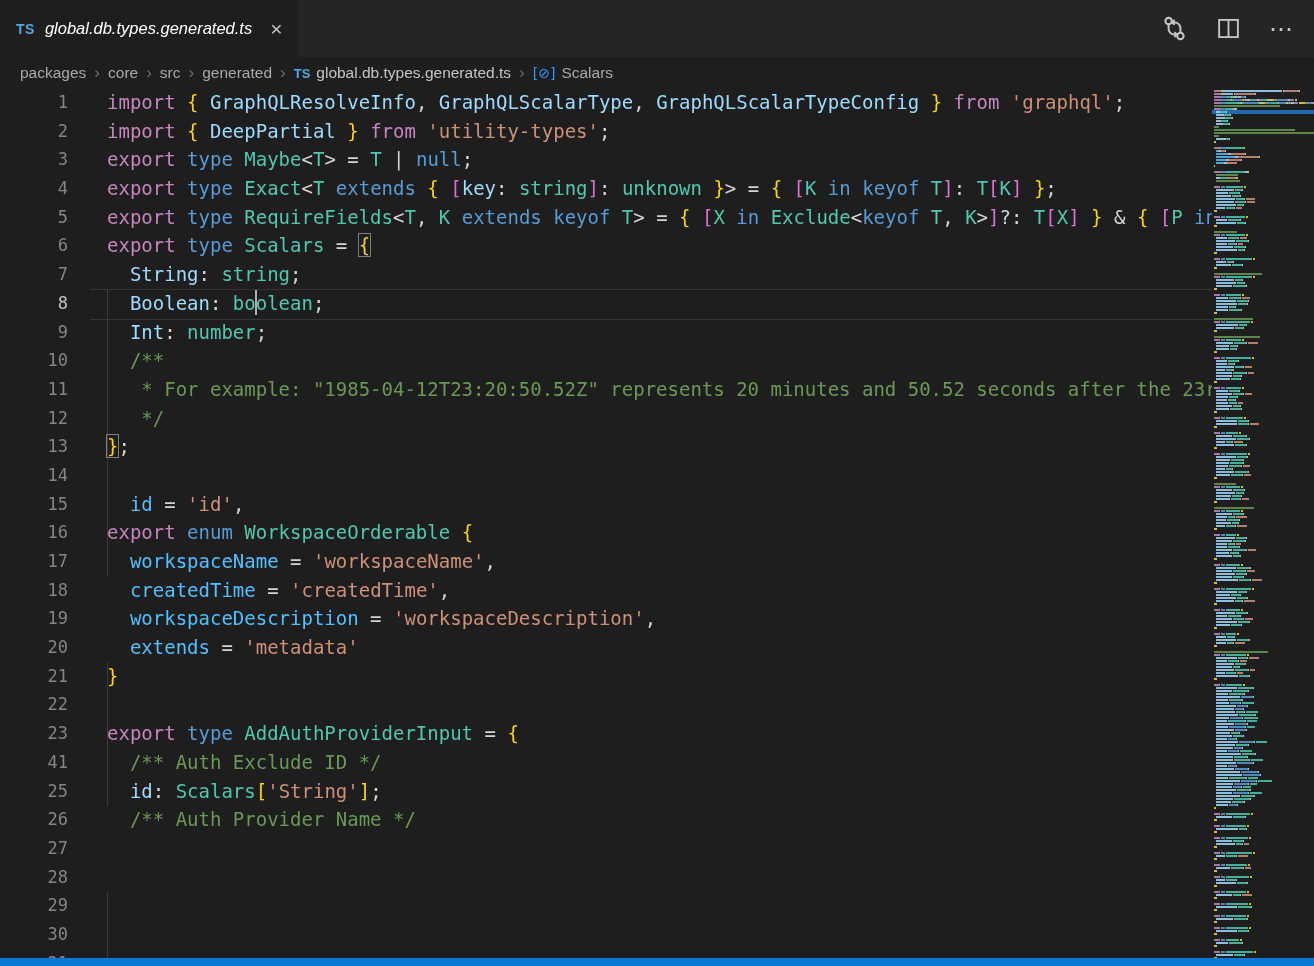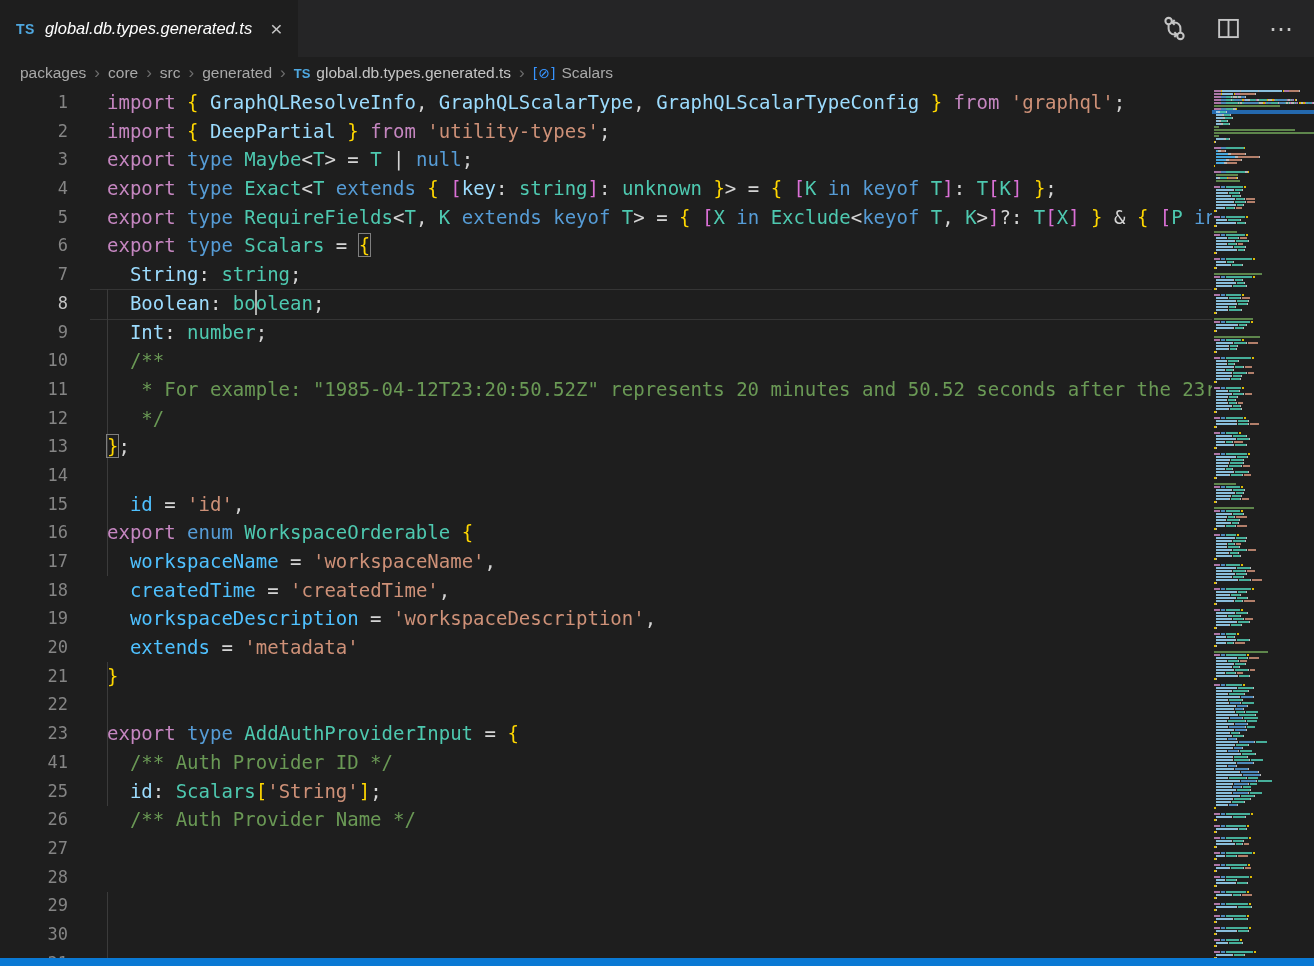--- a/index.html
+++ b/index.html
@@ -156,21 +156,21 @@
         <div class="code-line"></div>
         <div class="code-line"><span style="color: rgb(212, 212, 212);">  </span><span style="color: rgb(79, 193, 255);">id</span><span style="color: rgb(212, 212, 212);"> = </span><span style="color: rgb(206, 145, 120);">'id'</span><span style="color: rgb(212, 212, 212);">,</span></div>
         <div class="code-line"><span style="color: rgb(197, 134, 192);">export </span><span style="color: rgb(86, 156, 214);">enum </span><span style="color: rgb(78, 201, 176);">WorkspaceOrderable </span><span style="color: rgb(255, 215, 0);">{</span></div>
         <div class="code-line"><span style="color: rgb(212, 212, 212);">  </span><span style="color: rgb(79, 193, 255);">workspaceName</span><span style="color: rgb(212, 212, 212);"> = </span><span style="color: rgb(206, 145, 120);">'workspaceName'</span><span style="color: rgb(212, 212, 212);">,</span></div>
         <div class="code-line"><span style="color: rgb(212, 212, 212);">  </span><span style="color: rgb(79, 193, 255);">createdTime</span><span style="color: rgb(212, 212, 212);"> = </span><span style="color: rgb(206, 145, 120);">'createdTime'</span><span style="color: rgb(212, 212, 212);">,</span></div>
         <div class="code-line"><span style="color: rgb(212, 212, 212);">  </span><span style="color: rgb(79, 193, 255);">workspaceDescription</span><span style="color: rgb(212, 212, 212);"> = </span><span style="color: rgb(206, 145, 120);">'workspaceDescription'</span><span style="color: rgb(212, 212, 212);">,</span></div>
         <div class="code-line"><span style="color: rgb(212, 212, 212);">  </span><span style="color: rgb(79, 193, 255);">extends</span><span style="color: rgb(212, 212, 212);"> = </span><span style="color: rgb(206, 145, 120);">'metadata'</span></div>
         <div class="code-line"><span style="color: rgb(255, 215, 0);">}</span></div>
         <div class="code-line"></div>
         <div class="code-line"><span style="color: rgb(197, 134, 192);">export </span><span style="color: rgb(86, 156, 214);">type </span><span style="color: rgb(78, 201, 176);">AddAuthProviderInput</span><span style="color: rgb(212, 212, 212);"> = </span><span style="color: rgb(255, 215, 0);">{</span></div>
-        <div class="code-line"><span style="color: rgb(212, 212, 212);">  </span><span style="color: rgb(106, 153, 85);">/** Auth Provider ID */</span></div>
+        <div class="code-line"><span style="color: rgb(212, 212, 212);">  </span><span style="color: rgb(106, 153, 85);">/** Auth Exclude ID */</span></div>
         <div class="code-line"><span style="color: rgb(212, 212, 212);">  </span><span style="color: rgb(156, 220, 254);">id</span><span style="color: rgb(212, 212, 212);">: </span><span style="color: rgb(78, 201, 176);">Scalars</span><span style="color: rgb(255, 215, 0);">[</span><span style="color: rgb(206, 145, 120);">'String'</span><span style="color: rgb(255, 215, 0);">]</span><span style="color: rgb(212, 212, 212);">;</span></div>
         <div class="code-line"><span style="color: rgb(212, 212, 212);">  </span><span style="color: rgb(106, 153, 85);">/** Auth Provider Name */</span></div>
       </div>
     <div id="cursor"></div>
     <div id="minimap">
       <div id="mm-highlight"></div>
       <div id="mm-rows">
           <div class="mm-row">
             <span class="mm-run" style="width: 7px; background: rgb(197, 134, 192);"></span>
             <span class="mm-run" style="width: 1px; background: rgb(255, 215, 0);"></span>

